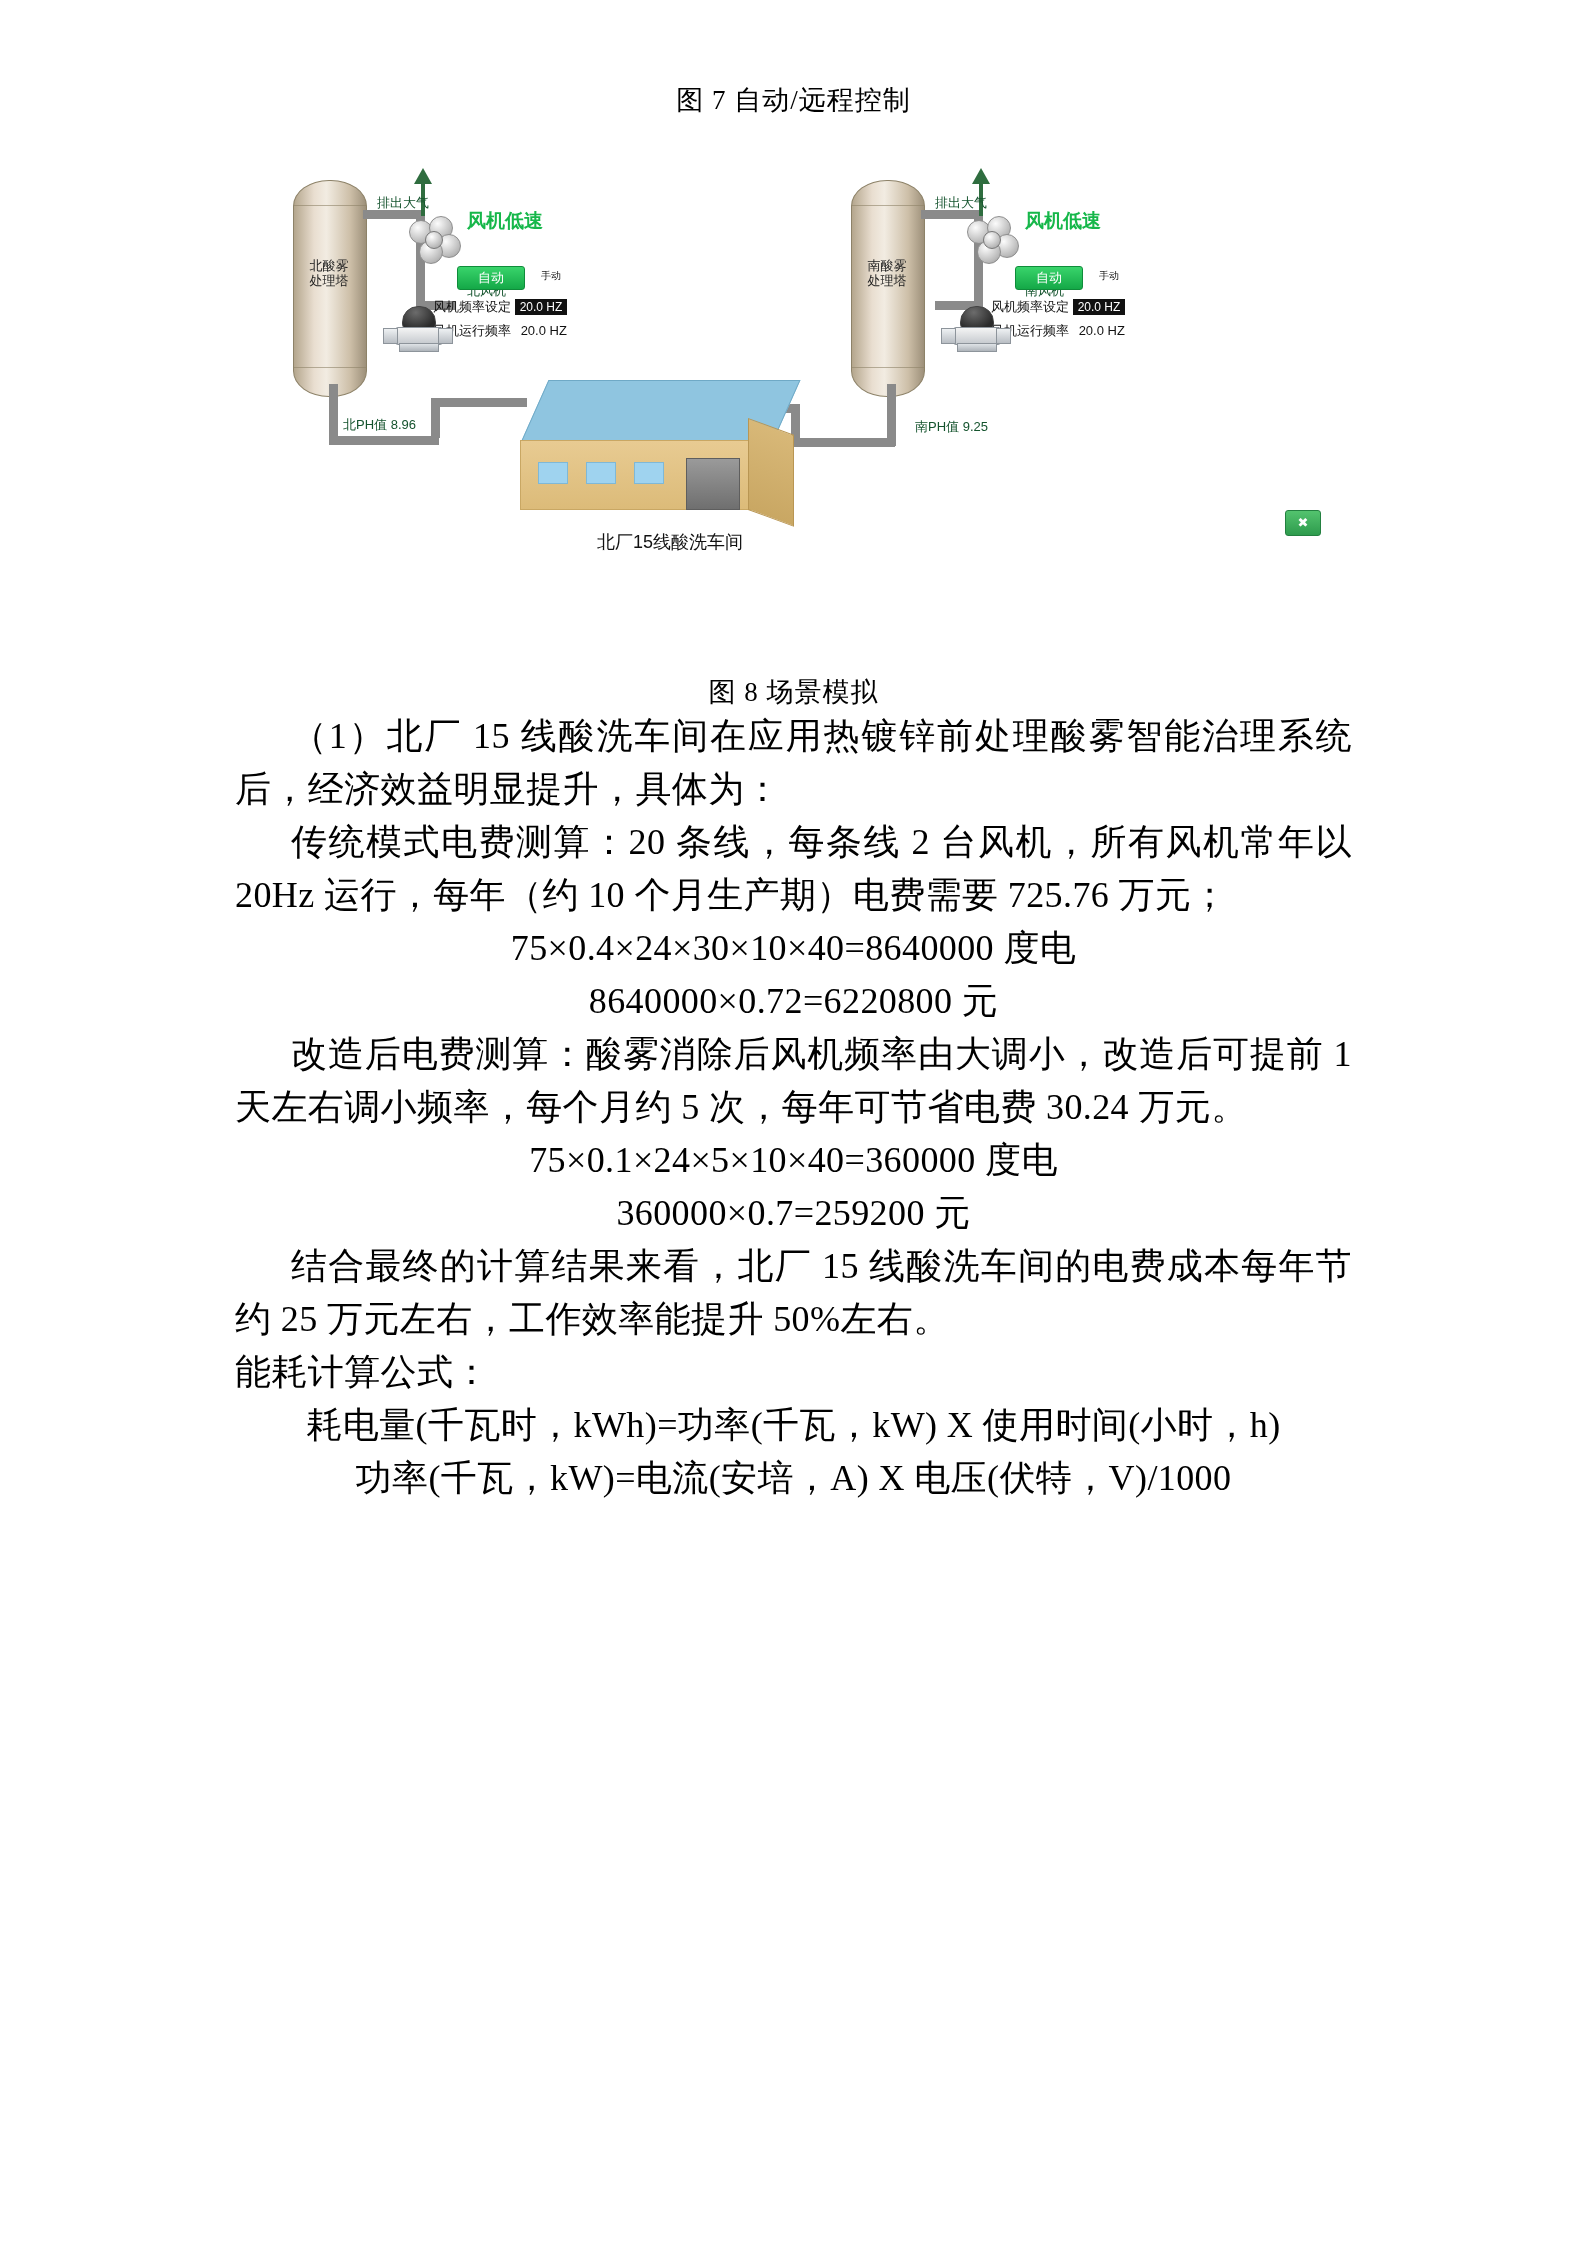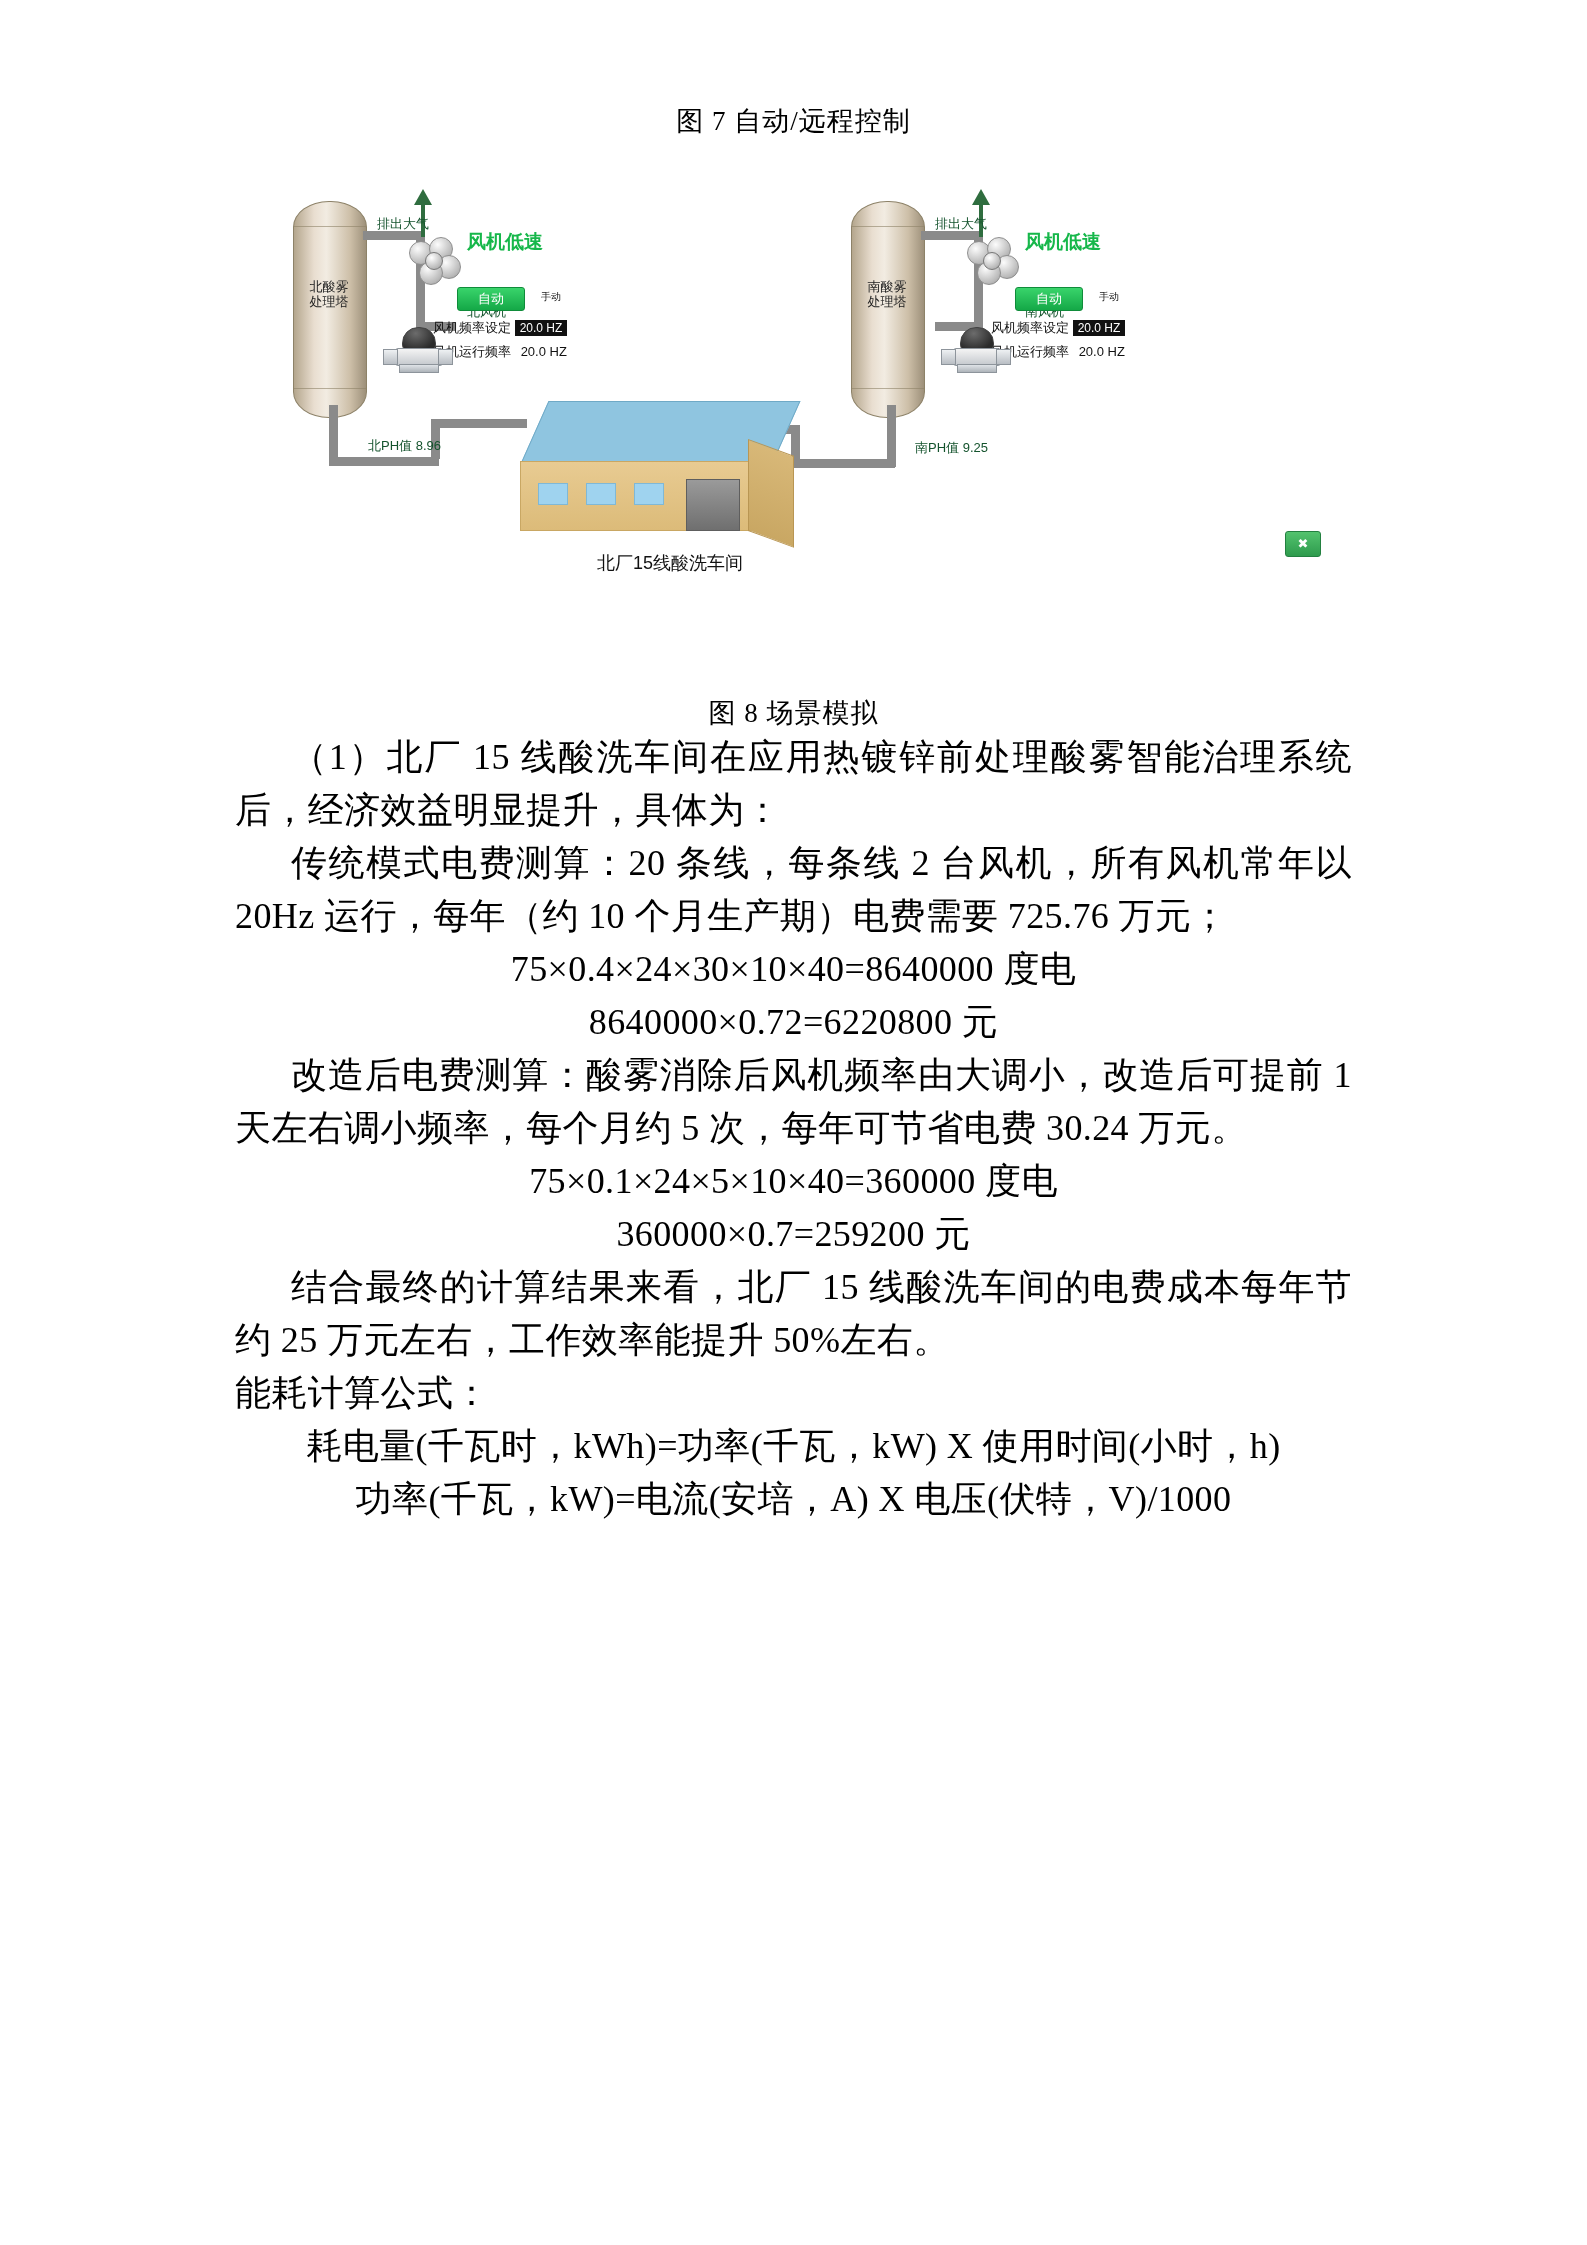--- a/index.html
+++ b/index.html
@@ -23,21 +23,21 @@
   }
 
   
   .fig-caption {
     text-align: center;
     font-size: 27px;
     font-family: "Liberation Serif", serif;
     letter-spacing: 1px;
     margin: 0;
   }
-  #caption-7 { padding-top: 103px; }
+  #caption-7 { padding-top: 82px; }
   #caption-8 { padding-top: 26px; }
 
   
   .figure-wrap {
     position: relative;
     width: 1120px;
     margin: 40px auto 0 auto;
     height: 490px;
   }
   .figure-inner {
@@ -304,21 +304,21 @@
         <span style="margin-left:6px;">20.0 HZ</span>
       </div>
 
       <div class="ph-meter" style="left:148px; top:148px;">
         <div class="dome"></div>
         <div class="body"></div>
         <div class="flange-l"></div>
         <div class="flange-r"></div>
         <div class="foot"></div>
       </div>
-      <div class="small-label" style="left:133px; top:210px;">北PH值  8.96</div>
+      <div class="small-label" style="left:108px; top:210px;">北PH值  8.96</div>
 
       <div class="tower" style="left:616px; top:22px;">
         <div class="band" style="top:24px;"></div>
         <div class="band" style="top:186px;"></div>
       </div>
       <div class="tower-label" style="left:616px; top:100px;">
         <div>南酸雾</div>
         <div>处理塔</div>
       </div>
 

